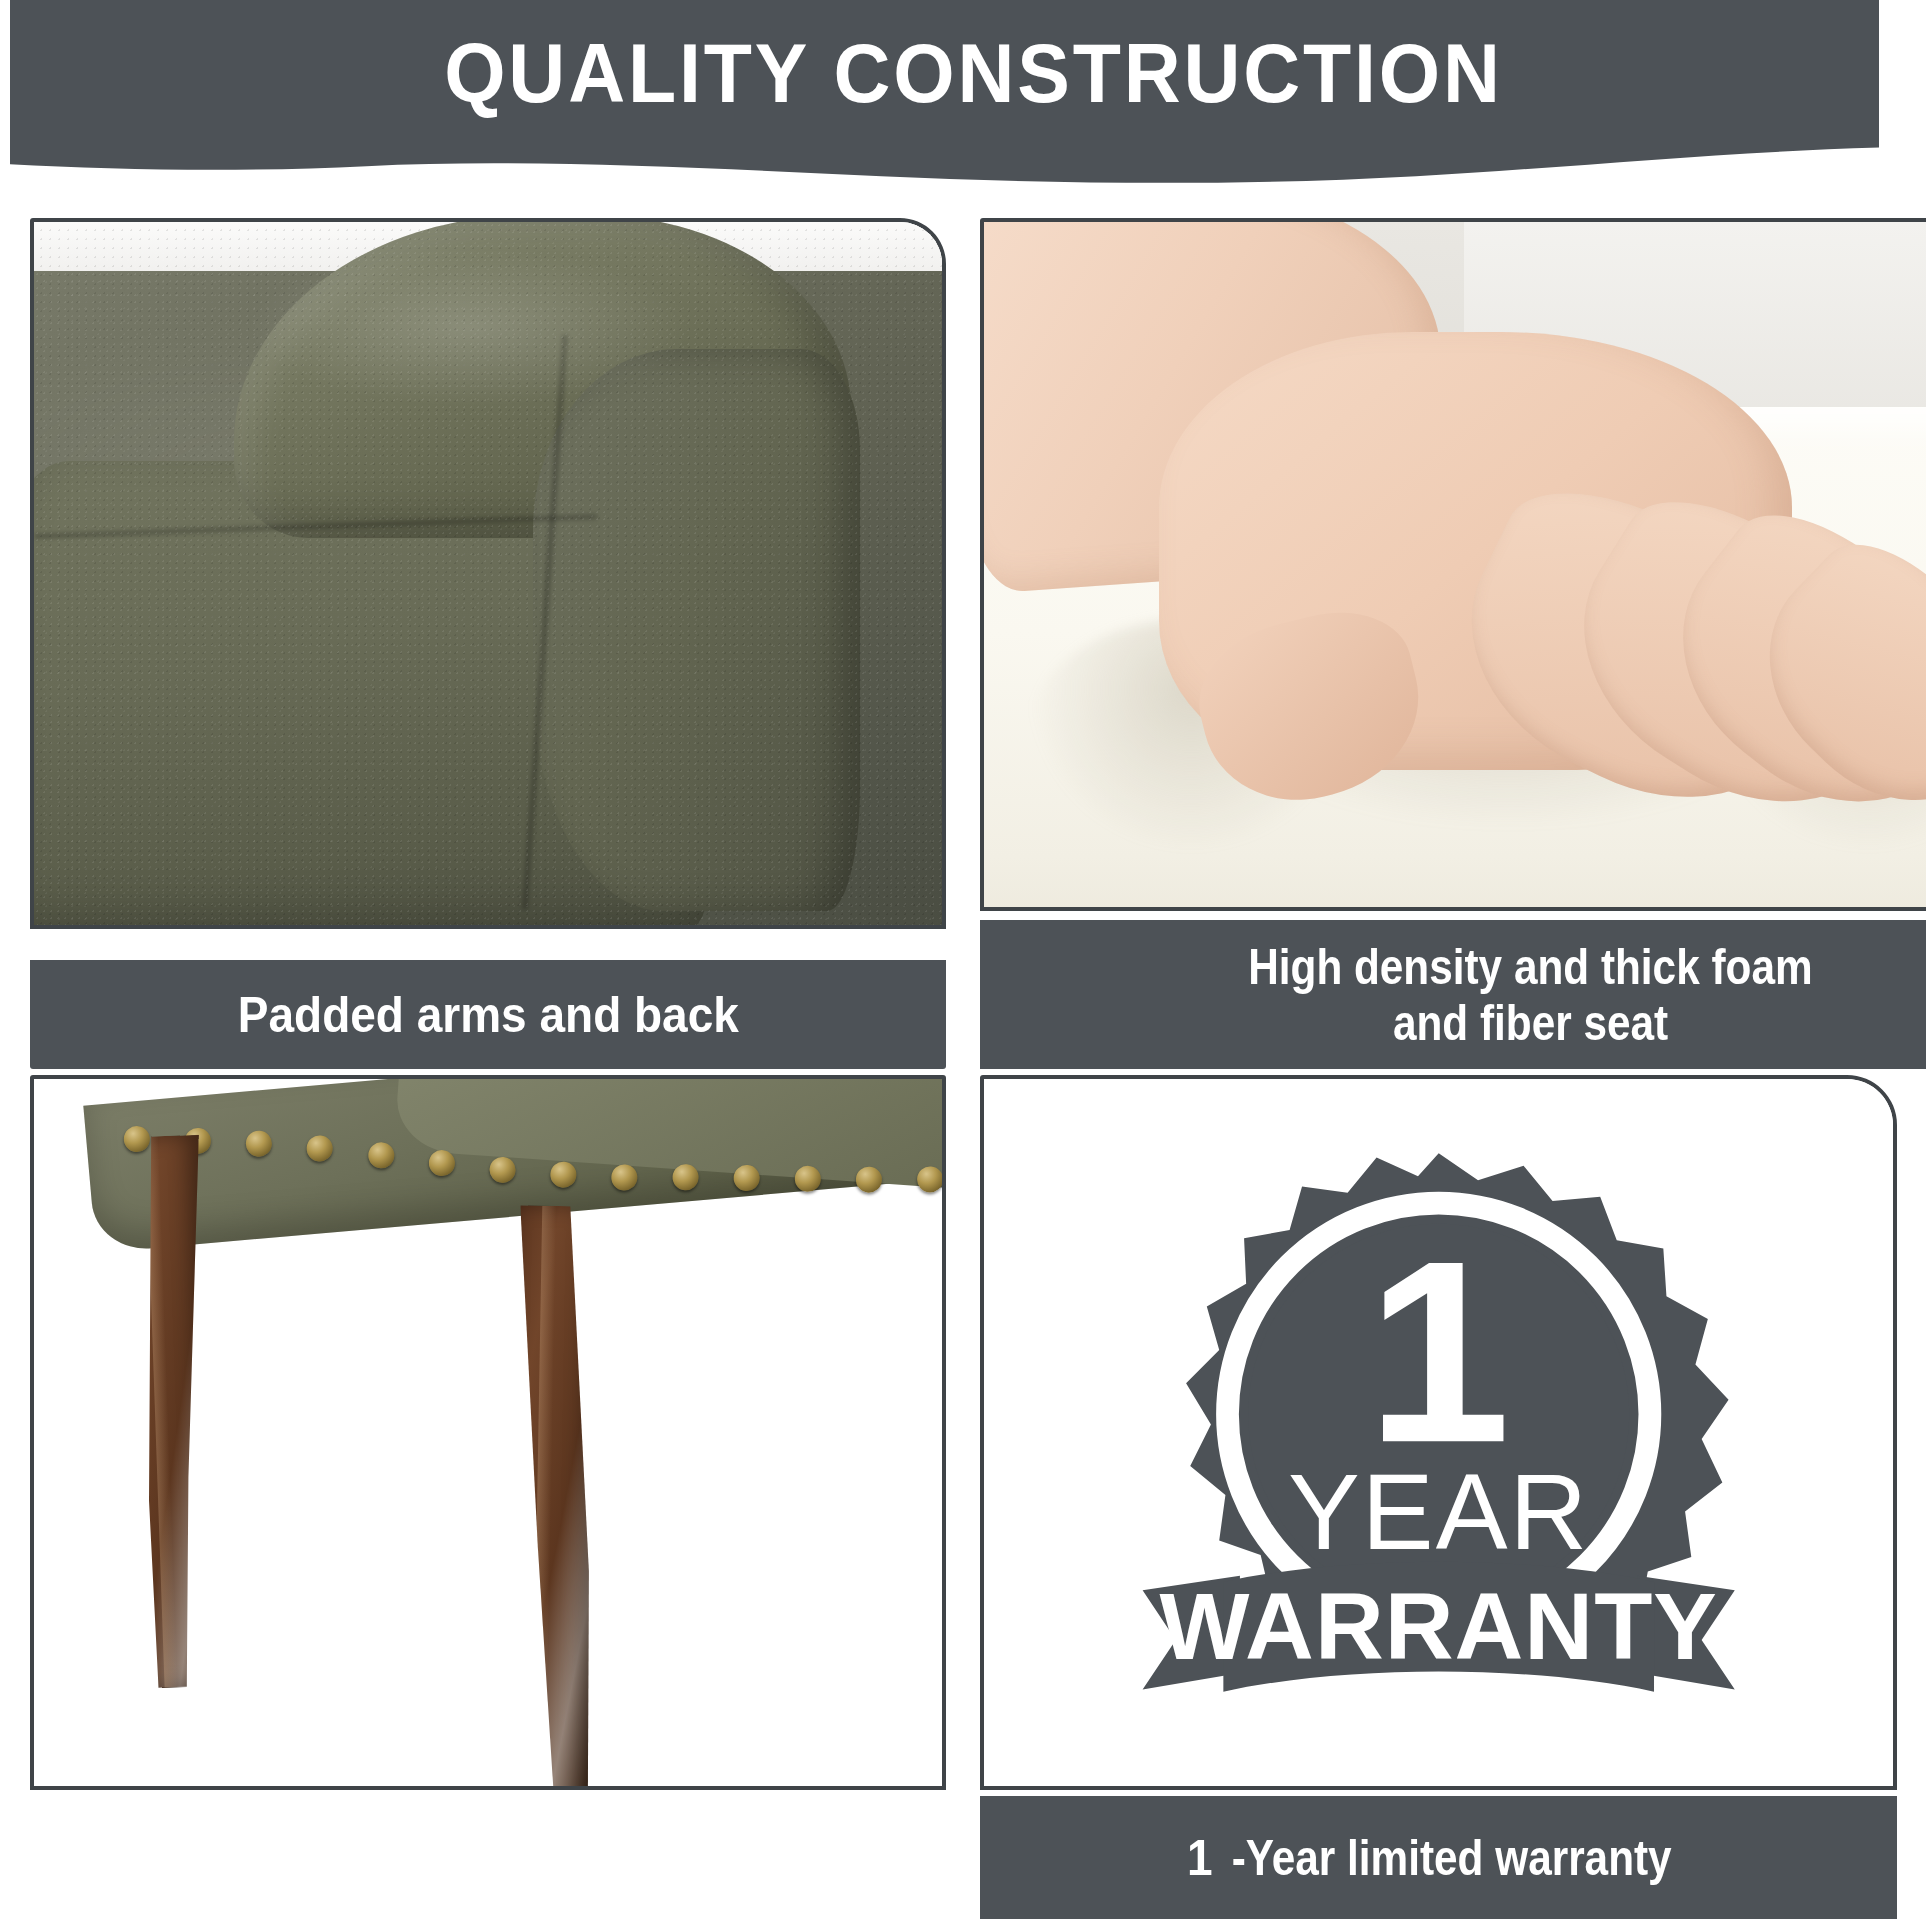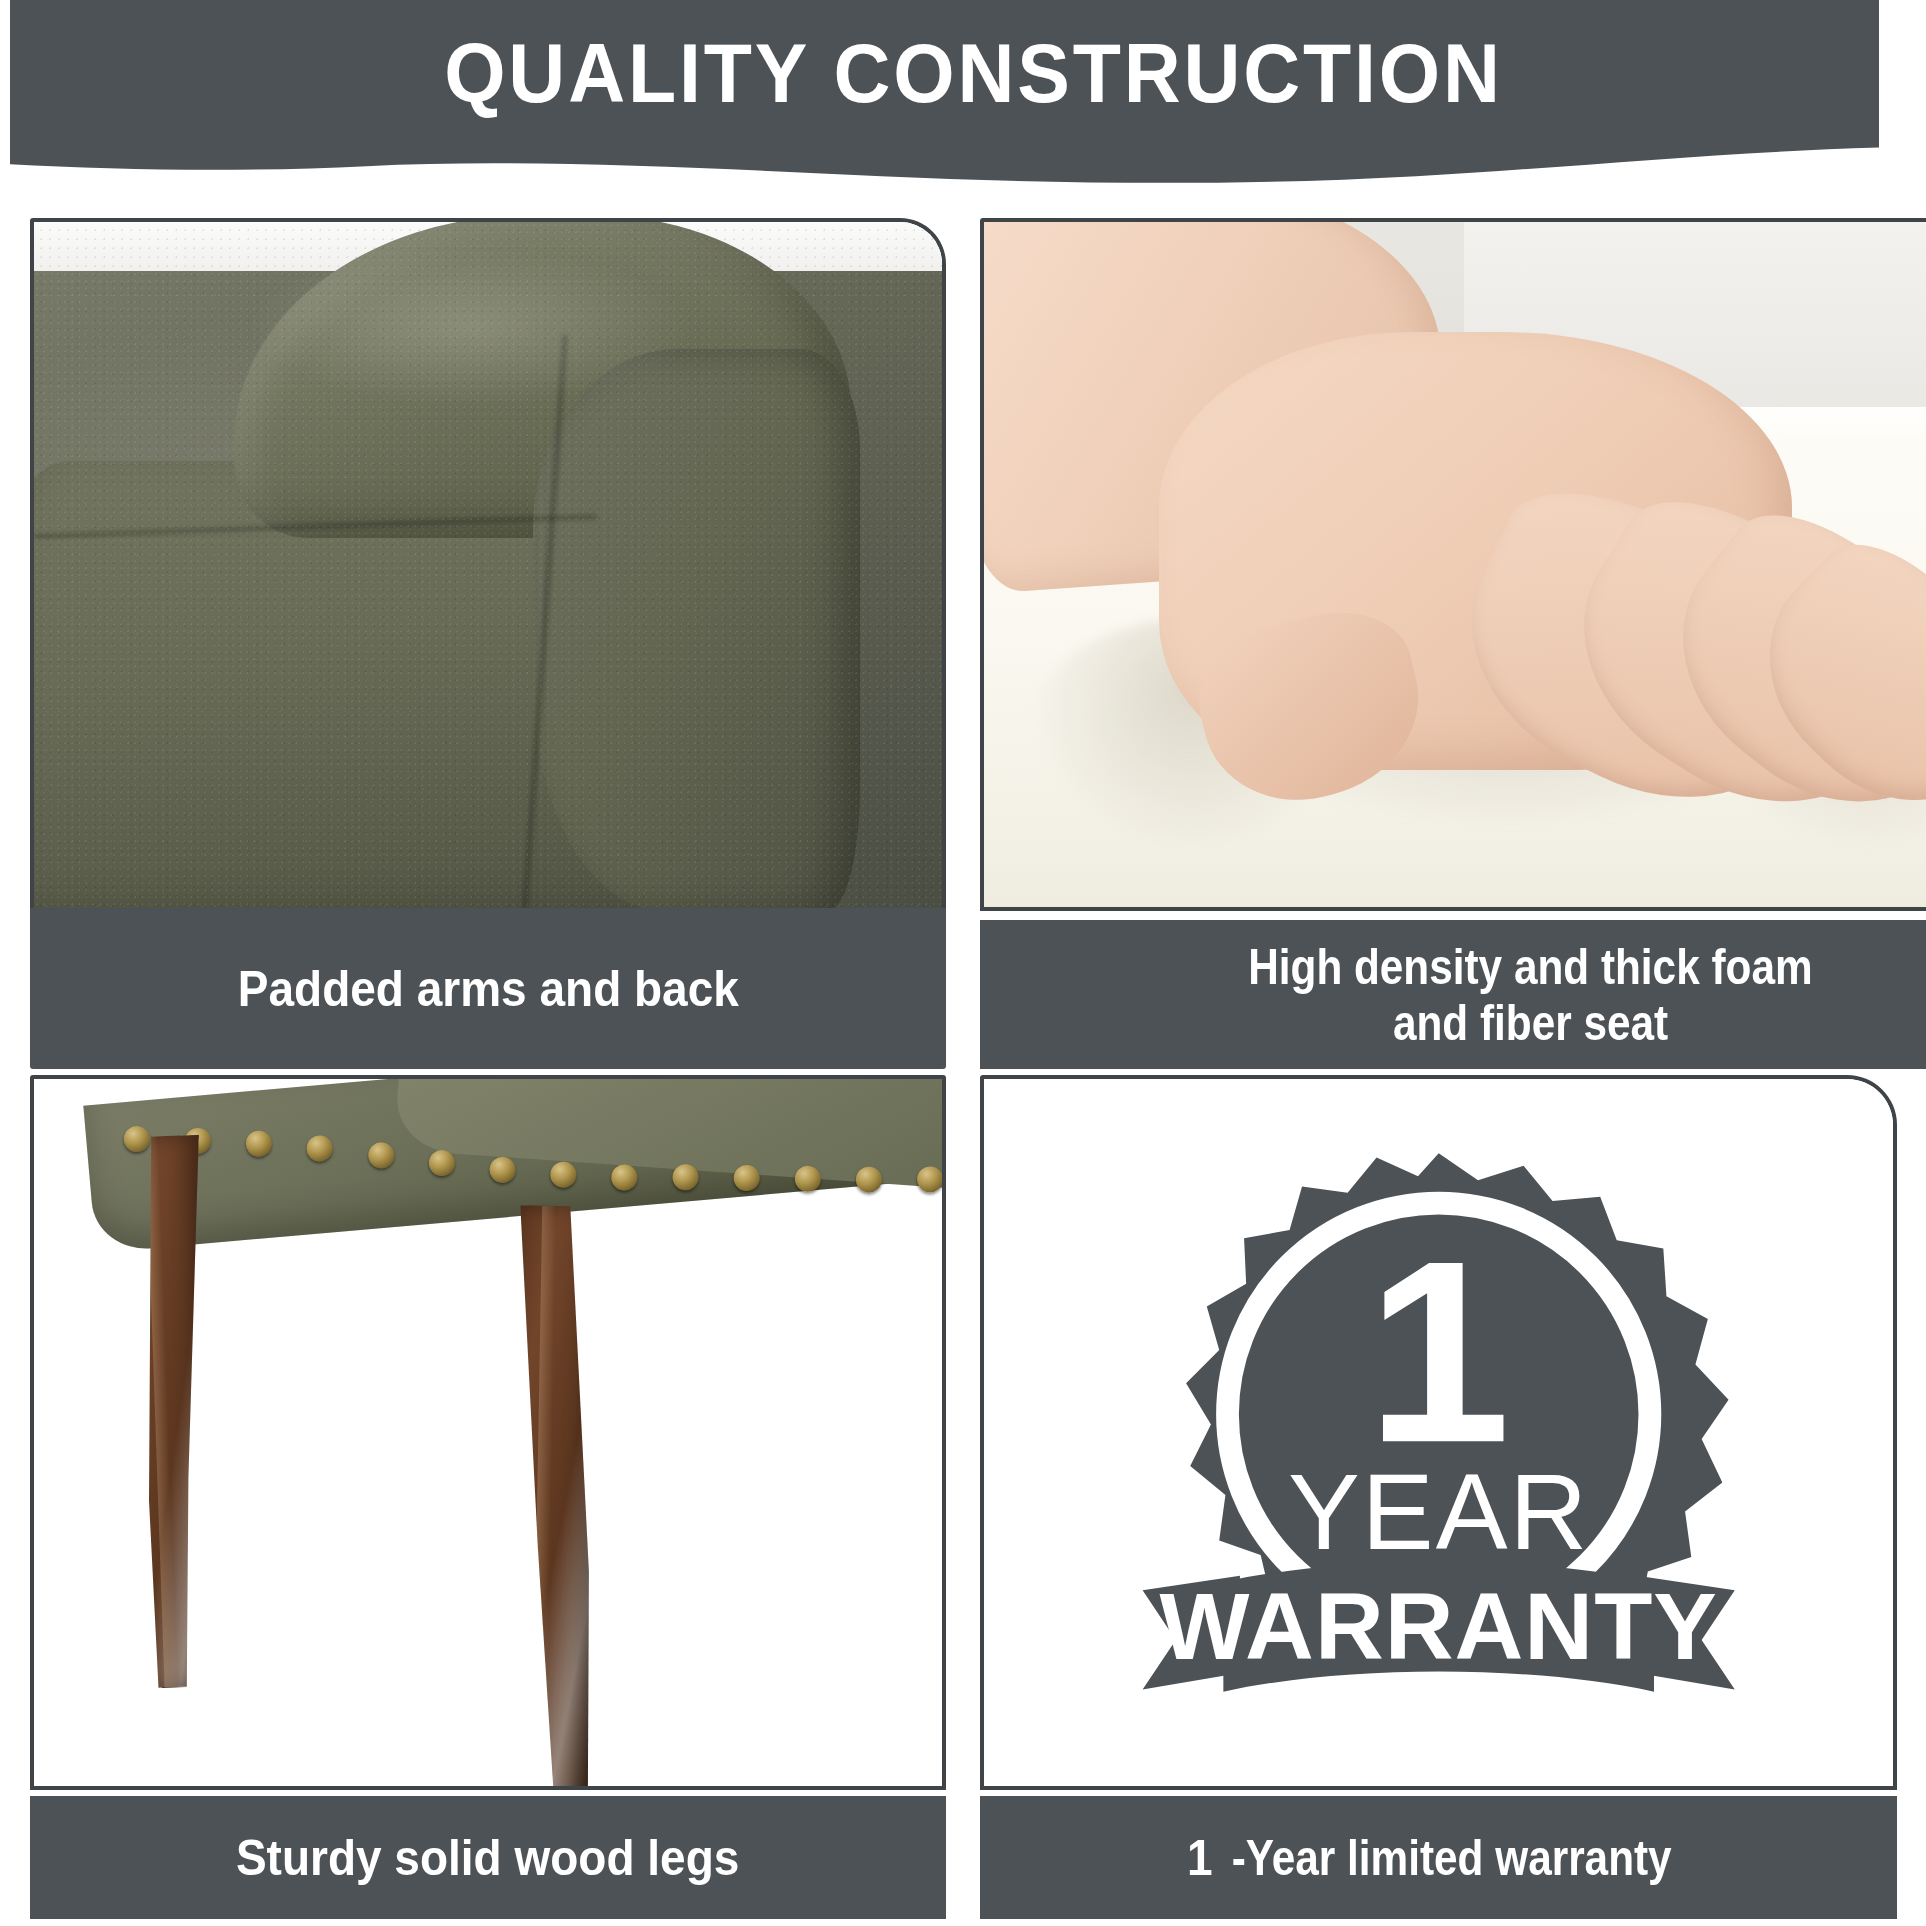--- a/index.html
+++ b/index.html
@@ -21,21 +21,21 @@
          border:4px solid #3F4448;box-sizing:border-box;overflow:hidden;background:#fff;}
   .caption{position:absolute;left:0;right:0;bottom:0;background:#4D5257;
            display:flex;align-items:center;justify-content:center;text-align:center;}
   .caption span{color:#ffffff;font-weight:bold;line-height:1.12;
        font-family:"Liberation Sans","DejaVu Sans",sans-serif;
        transform:scaleX(0.92);display:inline-block;}
 
   
   #tile-1{left:30px;top:24px;width:916px;height:851px;}
   #tile-1 .photo{height:711px;border-radius:3px 46px 0 0;}
-  #tile-1 .caption{height:161px;border-radius:0 0 3px 3px;}
+  #tile-1 .caption{height:109px;border-radius:0 0 3px 3px;}
   #tile-1 .caption span{font-size:50px;}
 
   #tile-2{left:980px;top:24px;width:1100px;height:851px;}
   #tile-2 .photo{height:693px;border-radius:3px 46px 0 0;}
   #tile-2 .caption{height:149px;}
   #tile-2 .caption span{font-size:50px;}
 
   #tile-3{left:30px;top:881px;width:916px;height:844px;}
   #tile-3 .photo{height:715px;border-radius:3px 3px 0 0;}
   #tile-3 .caption{height:123px;}
@@ -232,23 +232,20 @@
           <div class="stud" style="left:93%;top:26%"></div>
         </div>
         <div class="leg leg-left">
           <div class="leg-sheen"></div>
         </div>
         <div class="leg leg-right">
           <div class="leg-sheen"></div>
         </div>
       </div>
     </div>
-    <div class="caption">
-      <span>Sturdy solid wood legs</span>
-    </div>
   </div>
 
   <div class="tile" id="tile-4">
     <div class="photo">
       <div class="badge-scene">
         <svg class="badge-svg" viewBox="0 0 600 560">
 
           <path fill="#4D5257" d="
             M300,10 L338,36 L382,22 L410,56 L456,52 L472,94 L517,102 L520,148
             L560,170 L548,214 L580,248 L554,286 L574,328 L538,356 L544,400

